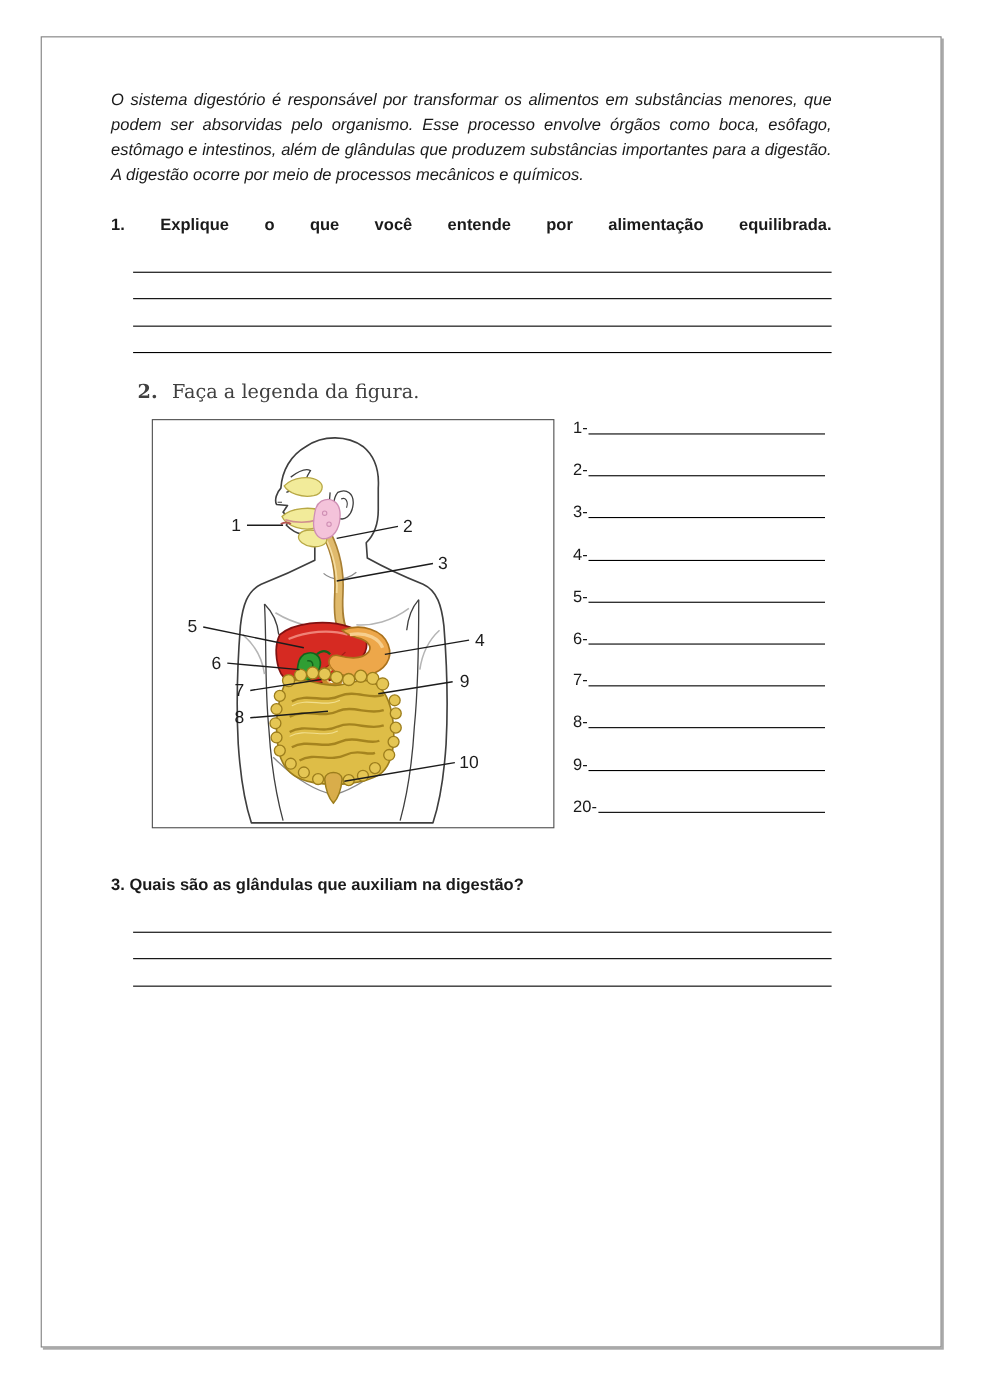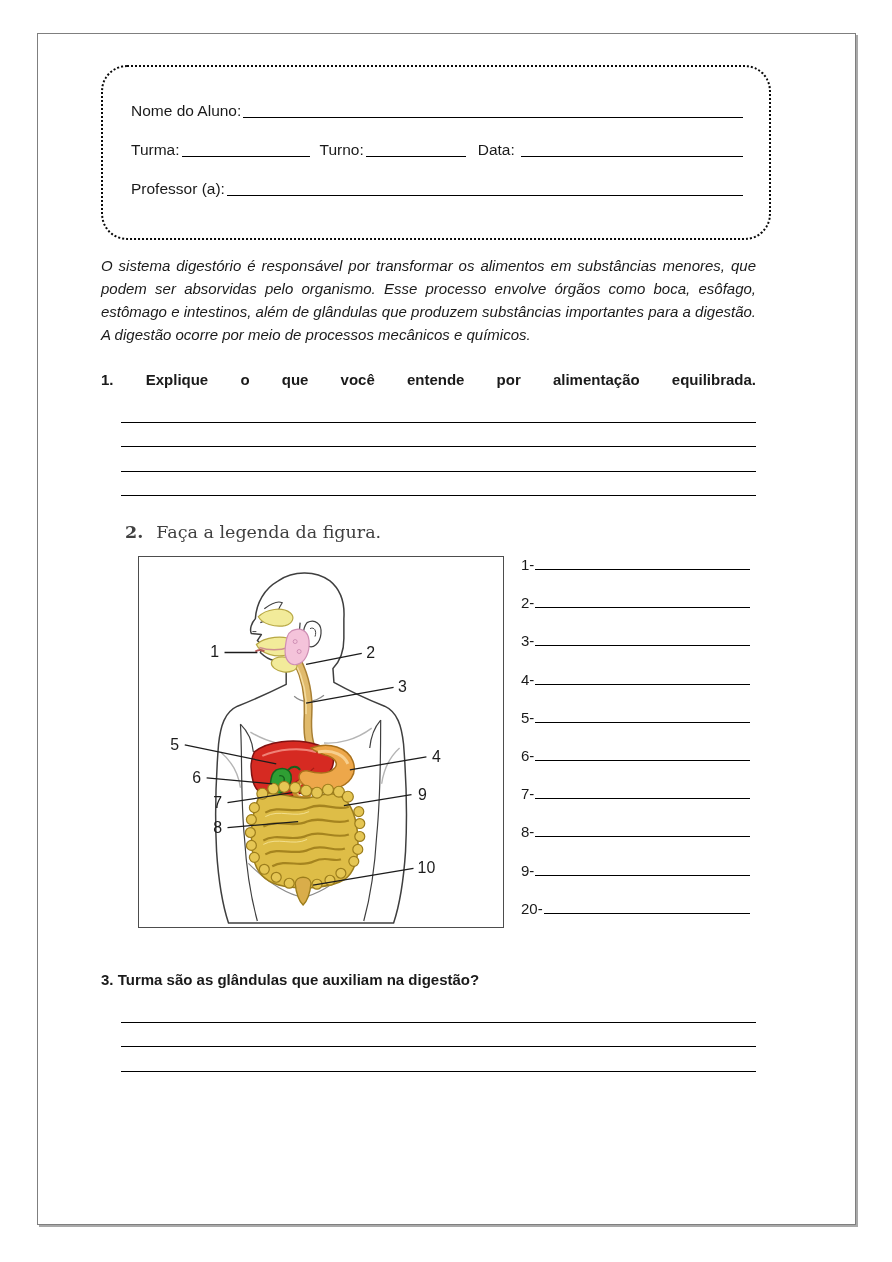--- a/index.html
+++ b/index.html
@@ -49,38 +49,20 @@
   .softline{stroke:#b5b5b5;stroke-width:1.4;fill:none;}
   .midline{stroke:#8a8a8a;stroke-width:1.2;fill:none;}
   .gut{stroke:#a5841f;stroke-width:2.2;fill:none;}
 </style>
 </head>
 <body>
 
 <div class="sheet">
   <div class="inner">
 
-    <div class="info-box">
-      <div class="hrow">
-        <span class="lbl">Nome do Aluno:</span>
-        <div class="hline"></div>
-      </div>
-      <div class="hrow">
-        <span class="lbl">Turma:</span>
-        <div class="hline fx128"></div>
-        <span class="lbl gap10">Turno:</span>
-        <div class="hline fx100"></div>
-        <span class="lbl gap12">Data:</span>
-        <div class="hline gap6"></div>
-      </div>
-      <div class="hrow">
-        <span class="lbl">Professor (a):</span>
-        <div class="hline"></div>
-      </div>
-    </div>
 
     <div class="text-col">
 
       <p class="intro">O sistema digestório é responsável por transformar os alimentos em substâncias menores, que podem ser absorvidas pelo organismo. Esse processo envolve órgãos como boca, esôfago, estômago e intestinos, além de glândulas que produzem substâncias importantes para a digestão. A digestão ocorre por meio de processos mecânicos e químicos.</p>
 
       <div class="q-head q1">
         <span>1.</span>
         <span>Explique o que você entende por alimentação equilibrada.</span>
       </div>
       <div class="answers">
@@ -262,21 +244,21 @@
           <div class="legend-row">
             <span class="legend-num">20-</span>
             <div class="legend-line"></div>
           </div>
         </div>
       </div>
 
       <div class="q3-block">
         <div class="q-head" style="margin-top:0;">
           <span>3.</span>
-          <span>Turma são as glândulas que auxiliam na digestão?</span>
+          <span>Quais são as glândulas que auxiliam na digestão?</span>
         </div>
         <div class="answers">
           <div class="ans-line"></div>
           <div class="ans-line"></div>
           <div class="ans-line"></div>
         </div>
       </div>
 
     </div>
   </div>

